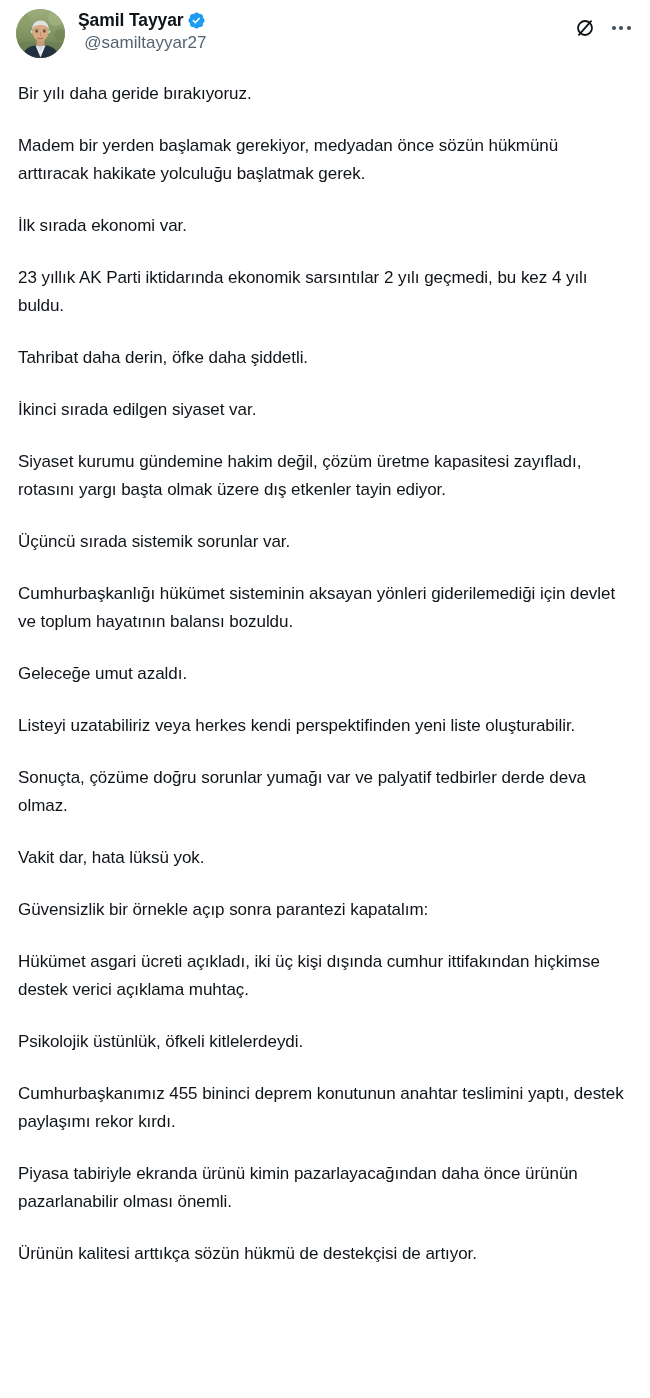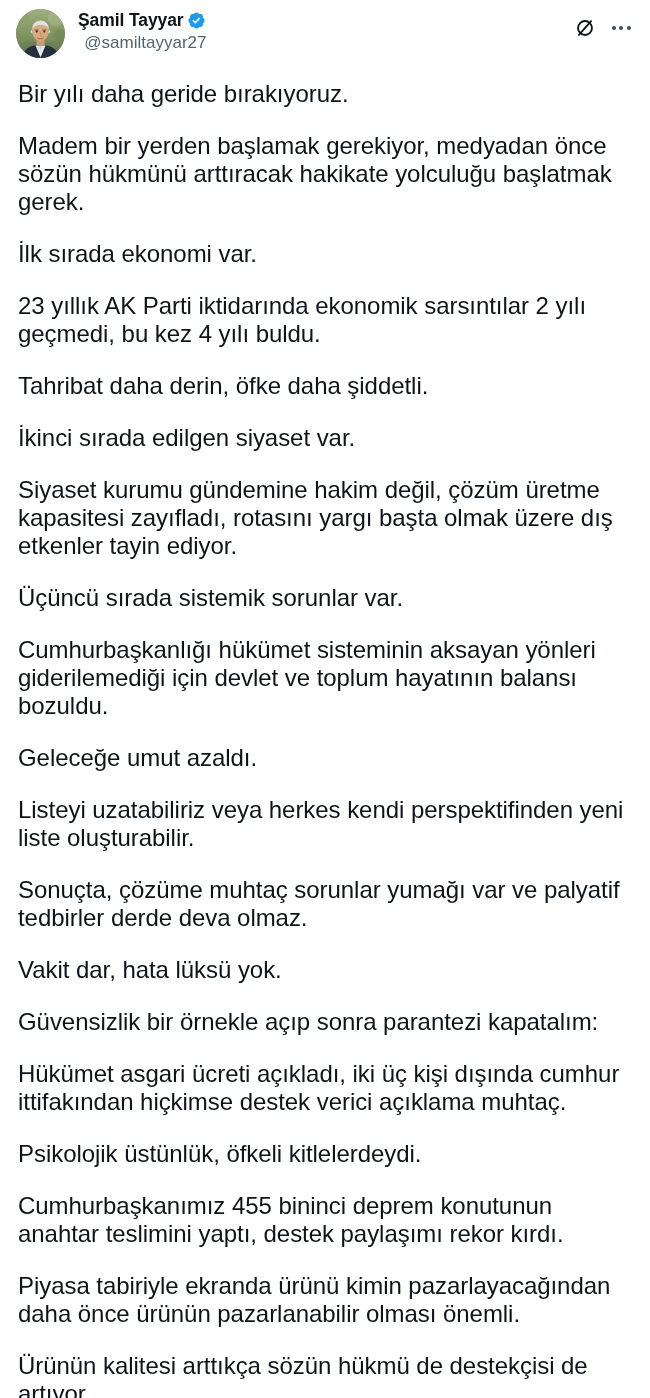--- a/index.html
+++ b/index.html
@@ -117,21 +117,21 @@
     background: #3f4b57;
   }
 
   
   .post-body {
     padding: 0 17px 0 18px;
     box-sizing: border-box;
   }
   .post-body p {
     margin: 0 0 24px 0;
-    font-size: 24px;
+    font-size: 17px;
     line-height: 28px;
     color: #0f1419;
     letter-spacing: -0.05px;
     word-wrap: break-word;
   }
   .post-body p:first-child { margin-top: 18px; }
   .post-body p:last-child { margin-bottom: 0; }
 </style>
 </head>
 <body>
@@ -218,21 +218,21 @@
     <p>Madem bir yerden başlamak gerekiyor, medyadan önce sözün hükmünü arttıracak hakikate yolculuğu başlatmak gerek.</p>
     <p>İlk sırada ekonomi var.</p>
     <p>23 yıllık AK Parti iktidarında ekonomik sarsıntılar 2 yılı geçmedi, bu kez 4 yılı buldu.</p>
     <p>Tahribat daha derin, öfke daha şiddetli.</p>
     <p>İkinci sırada edilgen siyaset var.</p>
     <p>Siyaset kurumu gündemine hakim değil, çözüm üretme kapasitesi zayıfladı, rotasını yargı başta olmak üzere dış etkenler tayin ediyor.</p>
     <p>Üçüncü sırada sistemik sorunlar var.</p>
     <p>Cumhurbaşkanlığı hükümet sisteminin aksayan yönleri giderilemediği için devlet ve toplum hayatının balansı bozuldu.</p>
     <p>Geleceğe umut azaldı.</p>
     <p>Listeyi uzatabiliriz veya herkes kendi perspektifinden yeni liste oluşturabilir.</p>
-    <p>Sonuçta, çözüme muhtaç sorunlar yumağı var ve palyatif tedbirler derde deva olmaz.</p>
+    <p>Sonuçta, çözüme doğru sorunlar yumağı var ve palyatif tedbirler derde deva olmaz.</p>
     <p>Vakit dar, hata lüksü yok.</p>
     <p>Güvensizlik bir örnekle açıp sonra parantezi kapatalım:</p>
     <p>Hükümet asgari ücreti açıkladı, iki üç kişi dışında cumhur ittifakından hiçkimse destek verici açıklama muhtaç.</p>
     <p>Psikolojik üstünlük, öfkeli kitlelerdeydi.</p>
     <p>Cumhurbaşkanımız 455 bininci deprem konutunun anahtar teslimini yaptı, destek paylaşımı rekor kırdı.</p>
     <p>Piyasa tabiriyle ekranda ürünü kimin pazarlayacağından daha önce ürünün pazarlanabilir olması önemli.</p>
     <p>Ürünün kalitesi arttıkça sözün hükmü de destekçisi de artıyor.</p>
   </div>
 
 </div>

